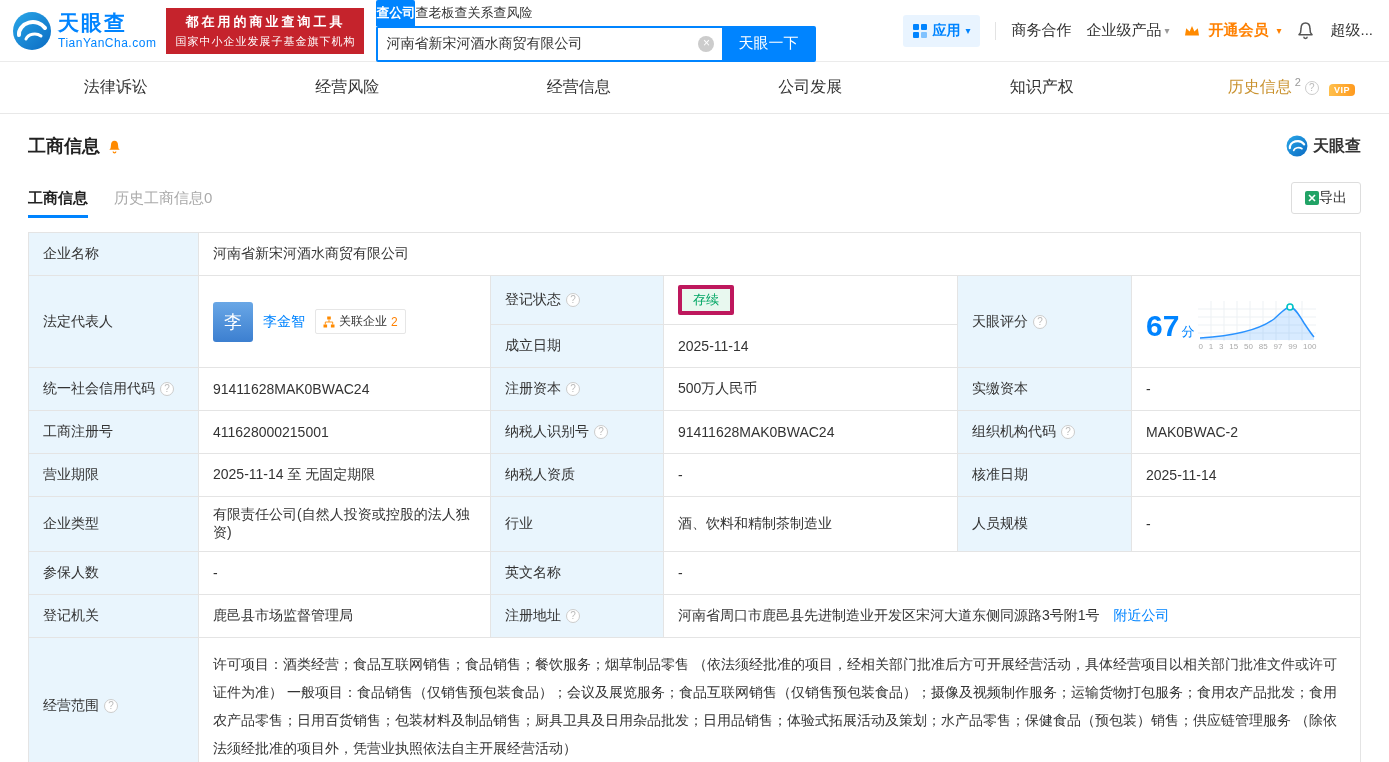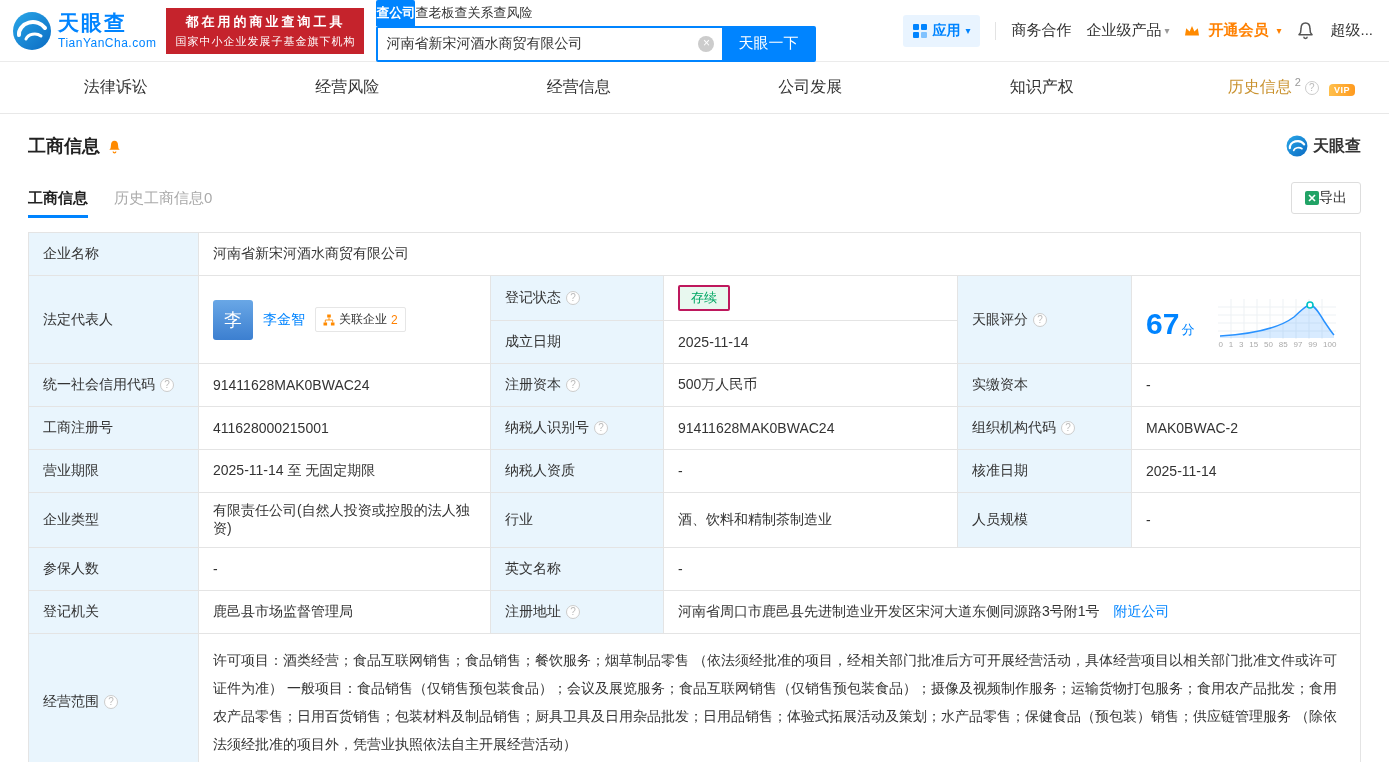--- a/index.html
+++ b/index.html
@@ -57,26 +57,26 @@
   .subtab.active { color:#222; font-weight:bold; }
   .subtab.active::after { content:""; position:absolute; left:0; right:0; bottom:0; height:3px; background:#0084ff; }
   .export-btn { margin-left:auto; display:flex; align-items:center; gap:0; border:1px solid #ddd; background:#fff; border-radius:3px; padding:6px 13px; font-size:14px; color:#333; cursor:pointer; margin-bottom:4px; font-family:inherit; }
 
   
   .info-table { width:100%; border-collapse:collapse; margin-top:14px; table-layout:fixed; }
   .info-table td { border:1px solid #e4e4e4; font-size:14px; padding:9px 14px; height:43px; vertical-align:middle; color:#333; }
   .info-table td.lbl { background:#e9f5fd; }
   .lbl-in { display:flex; align-items:center; }
   .link { color:#0084ff; cursor:pointer; text-decoration:none; }
-  .status-badge { display:inline-block; background:#e8f8ef; color:#00a664; border:2px solid #be185d; padding:2px 11px; font-size:13px; border-radius:2px; }
+  .status-badge { display:inline-block; background:#e8f8ef; color:#00a664; border:4px solid #be185d; padding:2px 11px; font-size:13px; border-radius:2px; }
   .legal { display:flex; align-items:center; gap:10px; }
   .avatar { width:40px; height:40px; background:linear-gradient(180deg,#69a7e6,#3c7fd0); color:#fff; font-size:18px; display:flex; align-items:center; justify-content:center; border-radius:3px; flex-shrink:0; }
   .rel-badge { display:inline-flex; align-items:center; gap:4px; border:1px solid #e6e6e6; border-radius:2px; padding:3px 7px; font-size:12px; color:#333; cursor:pointer; background:#fff; }
   .rel-badge .cnt2 { color:#ff8000; }
-  .score-wrap { display:flex; align-items:center; gap:24px;margin-top:8px; }
+  .score-wrap { display:flex; align-items:center; gap:4px;margin-top:8px; }
   .score-num { white-space:nowrap; }
   .score-num .big { font-size:30px; font-weight:bold; color:#0084ff; }
   .score-num .unit { font-size:13px; color:#0084ff; margin-left:2px; }
   .score-chart { display:flex; flex-direction:column; }
   .axis { display:flex; justify-content:space-between; width:118px; font-size:8px; color:#aaa; margin-top:1px; }
   .scope-cell { line-height:2; padding:12px 14px !important; }
   .addr-link { margin-left:10px; }
 </style>
 </head>
 <body>

